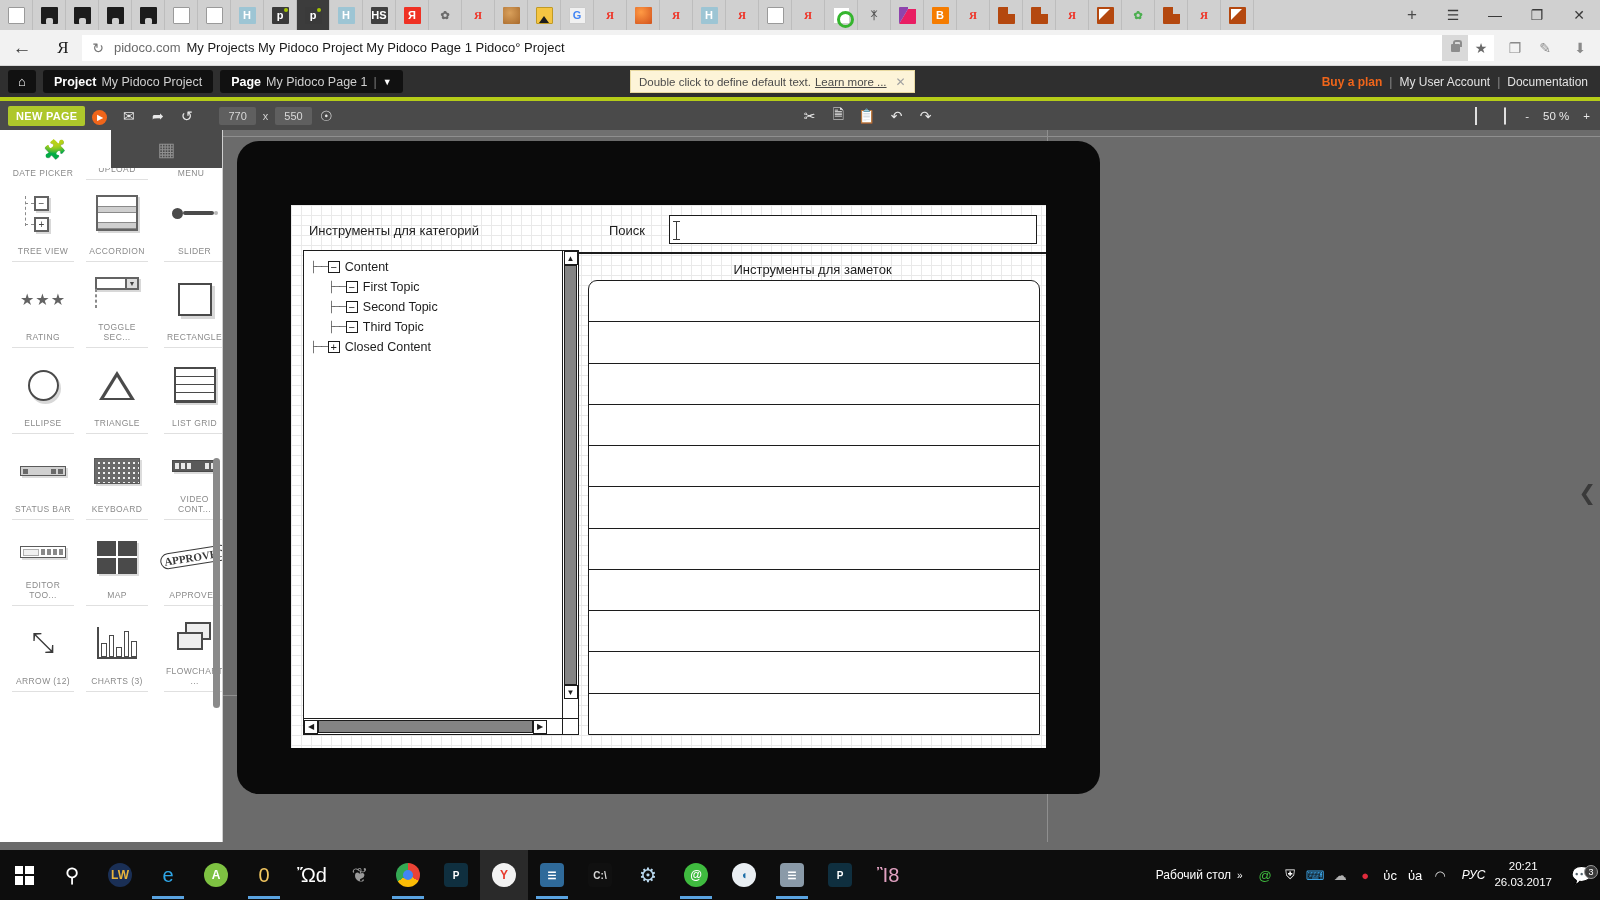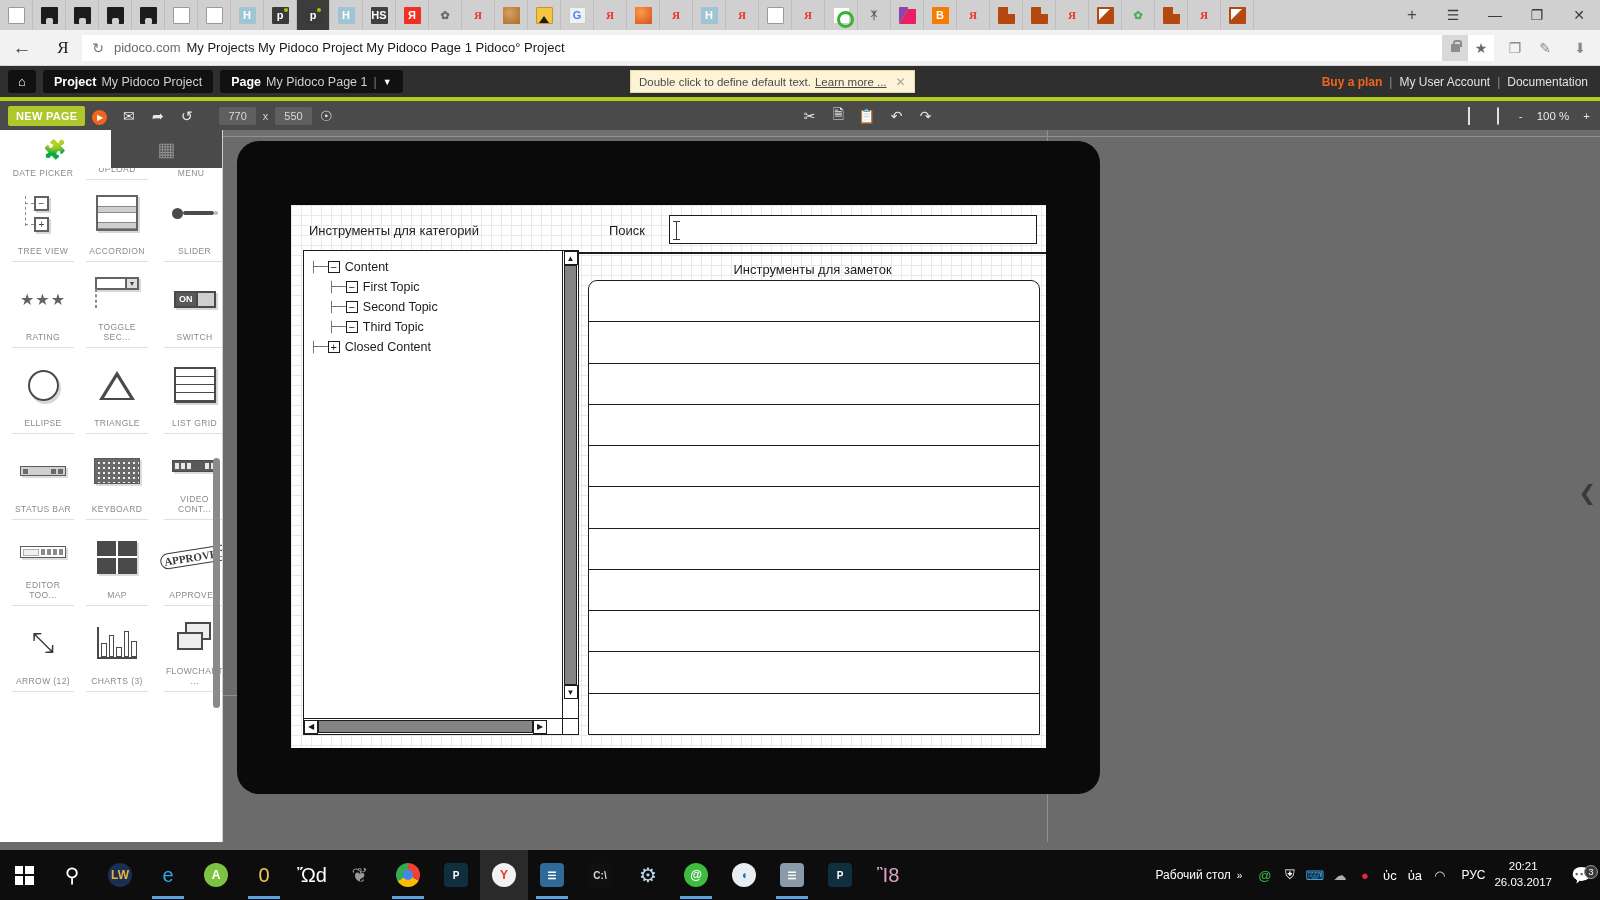--- a/index.html
+++ b/index.html
@@ -376,21 +376,21 @@
   .win-logo i{ background:#fff; display:block;}
   .tb-sq{ width:24px;height:24px;border-radius:4px;display:flex;align-items:center;
      justify-content:center;font-size:12px;font-weight:bold;color:#fff;}
   .tray{
     position:absolute; right:0; top:0; height:50px; display:flex; align-items:center;
     color:#fff; font-size:11.5px;
   }
   .tray-desktop{ color:#fff; font-size:12px; margin-right:6px; }
   .tray-chevrons{ color:#fff; font-size:10px; margin-right:10px; }
   .tray-ico{ width:25px; text-align:center; font-size:13px; color:#e0e0e0; }
-  .tray-lang{ margin:16px 9px; font-size:12px; }
+  .tray-lang{ margin:16px 9px; font-size:12px;font-style:italic; }
   .tray-clock{ text-align:center; line-height:1.35; margin-right:12px; font-size:11.5px; }
   .tray-notify{ width:36px; display:flex;align-items:center;justify-content:center;
      position:relative; }
   .notif-badge{
     position:absolute; right:2px; bottom:7px; width:14px;height:14px;border-radius:50%;
     background:#3a3a3a;color:#fff;font-size:9px;display:flex;align-items:center;justify-content:center;
     border:1px solid #9a9a9a;
   }
   .desktop-strip{ position:absolute; left:0; top:842px; width:1600px; height:8px; background:#6b6b6b; }
 </style>
@@ -589,21 +589,21 @@
       <div class="tb-icon">🗎</div>
       <div class="tb-icon">📋</div>
       <div class="tb-icon">↶</div>
       <div class="tb-icon">↷</div>
     </div>
 
     <div class="tb-right">
       <div class="tb-icon"><span class="grid-glyph"></span></div>
       <div class="tb-icon"><span class="phone-glyph"></span></div>
       <span style="margin:0 6px">-</span>
-      <span class="zoomval">100 %</span>
+      <span class="zoomval">50 %</span>
       <span style="margin-left:6px">+</span>
     </div>
   </div>
 
   <div class="stencil-panel">
     <div class="stencil-tabs">
       <div class="stencil-tab active">
         <span class="puzzle-glyph">🧩</span>
       </div>
       <div class="stencil-tab">
@@ -668,26 +668,23 @@
             <span class="stencil-art">
               <span class="art-toggle"><span class="top">
                   <span class="fld"></span>
                   <span class="ar">▼</span>
                 </span><span class="bot"></span></span>
             </span>
             <span class="stencil-label">TOGGLE SEC...</span>
           </div>
           <div class="stencil-cell">
             <span class="stencil-art">
-              <span class="art-switch">
-                <span class="on">ON</span>
-                <span class="off"></span>
-              </span>
-            </span>
-            <span class="stencil-label">SWITCH</span>
+              <span class="art-rect"></span>
+            </span>
+            <span class="stencil-label">RECTANGLE</span>
           </div>
           <div class="stencil-cell">
             <span class="stencil-art">
               <span class="art-ellipse"></span>
             </span>
             <span class="stencil-label">ELLIPSE</span>
           </div>
           <div class="stencil-cell">
             <span class="stencil-art">
               <span class="art-triangle"></span>

